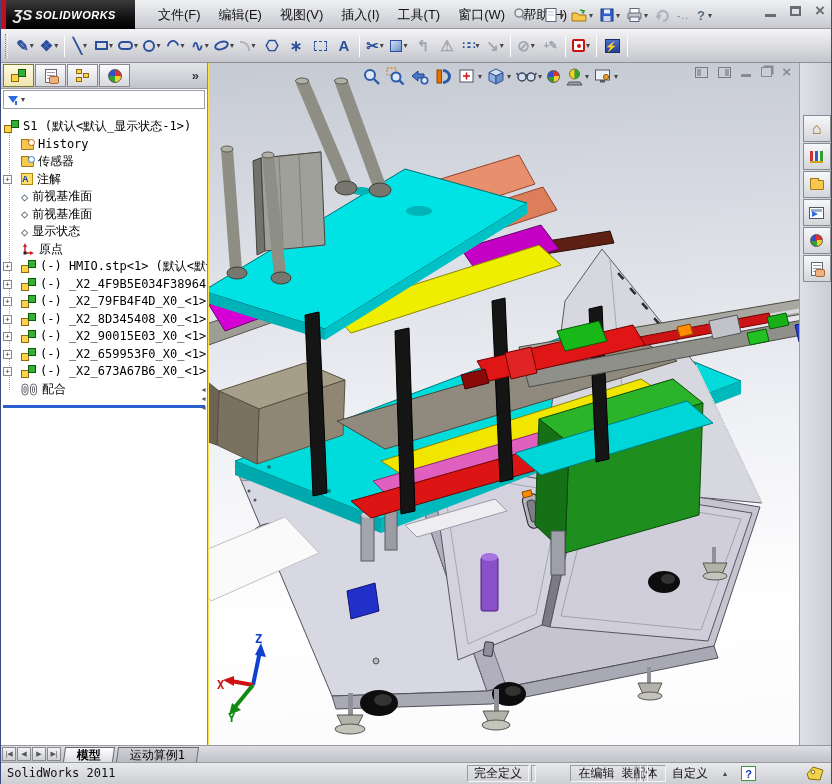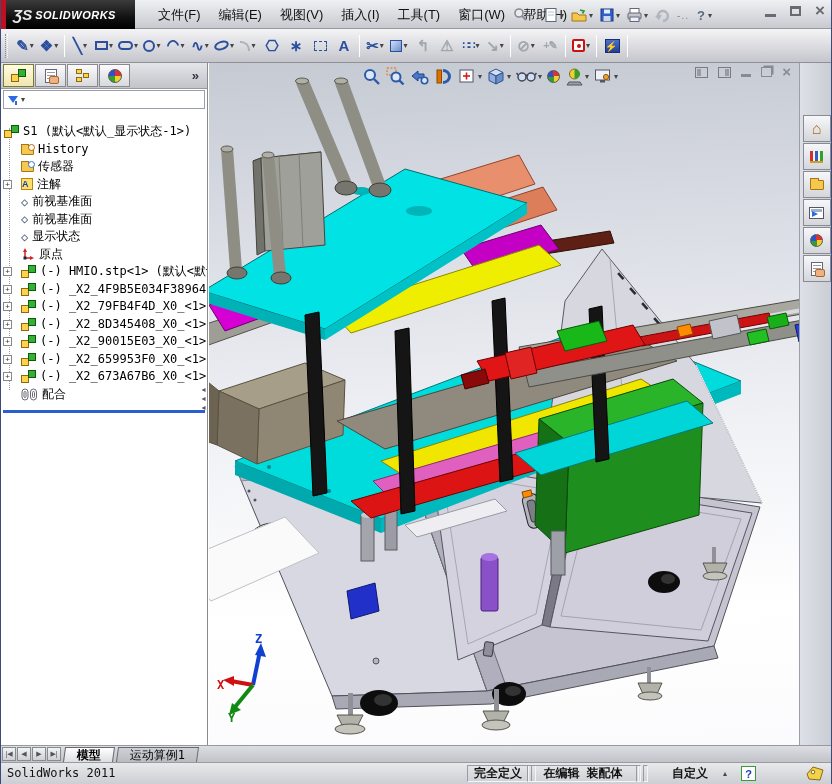--- a/index.html
+++ b/index.html
@@ -1,18 +1,18 @@
 <!DOCTYPE html>
 <html><head>
 <meta charset="utf-8">
 <style>
   * { margin:0; padding:0; box-sizing:border-box; }
   html,body { background:#222; }
   body { font-family:"Liberation Sans", sans-serif; }
-  #window { position:relative; width:832px; height:784px; background:#ffffff; overflow:hidden;
+  #window { position:relative; width:832px; height:784px; background:#fde047; overflow:hidden;
             border-left:1px solid #3a4a7a; border-right:1px solid #3a4a7a; }
 
   
   .titlebar { position:absolute; left:0; top:0; width:832px; height:29px;
               background:linear-gradient(#eef0f2,#c8cad0); border-bottom:1px solid #98989e; }
   .logo { position:absolute; left:0; top:0; width:134px; height:29px;
           background:linear-gradient(#3c3c3c,#111 60%,#000); display:flex; align-items:center; }
   .logo-red { position:absolute; left:0; top:0; width:5px; height:29px; background:#c00f1e; }
   .logo-mark { color:#e8e8e8; font-style:italic; font-weight:bold; font-size:15px; margin-left:12px; }
   .logo-text { color:#fff; font-style:italic; font-weight:bold; font-size:11px; letter-spacing:.5px; margin-left:3px; }
@@ -57,21 +57,21 @@
 
   
   .panel { position:absolute; left:0; top:0; width:207px; height:682px; background:#fff; border-right:1px solid #8a8a92; }
   .ptabs { height:26px; background:linear-gradient(#e4e5e9,#c3c4ca); border-bottom:1px solid #98989e; display:flex; align-items:center; padding-left:2px; }
   .ptab { width:31px; height:23px; border:1px solid #88888e; background:linear-gradient(#fbfbfd,#d8d9dd); margin-right:1px; display:flex; align-items:center; justify-content:center; }
   .ptab.active { background:linear-gradient(#fffbe2,#f0e6b0); border-color:#7a7a30; }
   .ptab-more { margin-left:auto; margin-right:8px; font-weight:bold; color:#334; font-size:13px; }
   .filter { height:19px; margin:1px 2px; border:1px solid #9aa0a8; background:#fff; display:flex; align-items:center; padding-left:4px; gap:3px; }
   .funnel-tri { width:0; height:0; border-left:5px solid transparent; border-right:5px solid transparent; border-top:7px solid #2e6be0; }
   .funnel-stem { width:2px; height:4px; background:#2e6be0; margin-left:-6px; margin-top:6px; }
-  .tree { position:relative; font-family:"DejaVu Sans Mono","Liberation Mono",monospace; font-size:12px; color:#000; padding-top:13px; }
+  .tree { position:relative; font-family:"DejaVu Sans Mono","Liberation Mono",monospace; font-size:12px; color:#000; padding-top:8px; }
   .guide { position:absolute; left:8px; top:18px; height:262px; border-left:1px dotted #9aa0a8; }
   .trow { position:relative; height:17.5px; display:flex; align-items:center; white-space:nowrap; overflow:hidden; padding-left:20px; }
   .trow.root { padding-left:3px; }
   .trow.haschild { padding-left:20px; }
   .expander { position:absolute; left:2px; top:4px; width:9px; height:9px; border:1px solid #888; background:#fff; font-size:8px; line-height:7px; text-align:center; color:#333; font-family:"Liberation Sans",sans-serif; }
   .tlabel { margin-left:4px; }
   .ticon { flex:0 0 auto; display:inline-flex; align-items:center; }
   .fold { width:13px; height:9px; background:#f6c94e; border:1px solid #a3761a; border-radius:1px; position:relative; margin-top:2px; }
   .fold::before { content:""; position:absolute; top:-3px; left:-1px; width:6px; height:2px; background:#f6c94e; border:1px solid #a3761a; border-bottom:none; }
   .ov { position:absolute; right:-2px; top:-3px; width:7px; height:7px; border-radius:50%; background:#fff; }
@@ -133,21 +133,21 @@
           transform:skewX(-8deg); }
   .btab > span { transform:skewX(8deg); font-family:"DejaVu Sans Mono",monospace; }
   .btab.active { background:linear-gradient(#ffffff,#dddee2); font-weight:bold; }
 
   
   .statusbar { position:absolute; left:0; top:762px; width:832px; height:22px;
                background:linear-gradient(#e8e9eb,#cdced3); border-top:1px solid #9a9aa2;
                font-size:12px; color:#111; }
   .sb-app { position:absolute; left:6px; top:3px; font-family:"DejaVu Sans Mono",monospace; }
   .sb-seg { position:absolute; top:2px; height:17px; border:1px solid; border-color:#9a9aa2 #f4f4f6 #f4f4f6 #9a9aa2;
-            display:flex; align-items:center; justify-content:center; font-family:"DejaVu Sans Mono",monospace;font-weight:bold; }
+            display:flex; align-items:center; justify-content:center; font-family:"DejaVu Sans Mono",monospace; }
   .sb-thin { position:absolute; top:2px; height:17px; width:5px; border:1px solid; border-color:#9a9aa2 #f4f4f6 #f4f4f6 #9a9aa2; }
   .sb-up { position:absolute; left:722px; top:6px; font-size:8px; color:#444; }
   .sb-help { position:absolute; left:740px; top:3px; width:15px; height:15px; background:#fff; border:1px solid #3a9a3a;
              color:#1a3ab8; font-weight:bold; font-size:11px; text-align:center; line-height:14px; }
   .sb-tag { position:absolute; right:8px; top:3px; }
 </style>
 </head>
 <body>
 
 <div id="window">
@@ -787,21 +787,21 @@
       </span>
     <span class="btab">
         <span>运动算例1</span>
       </span>
   </div>
 
   <div class="statusbar">
     <span class="sb-app">SolidWorks 2011</span>
     <span class="sb-seg" style="left:466px;width:62px">完全定义</span>
     <span class="sb-thin" style="left:530px"></span>
-    <span class="sb-seg" style="left:526px;width:112px">在编辑 装配体</span>
+    <span class="sb-seg" style="left:569px;width:96px">在编辑 装配体</span>
     <span class="sb-thin" style="left:635px"></span>
     <span class="sb-thin" style="left:642px"></span>
     <span class="sb-seg" style="left:660px;width:58px;border-color:transparent">自定义</span>
     <span class="sb-up">▴</span>
     <span class="sb-help">?</span>
     <span class="sb-tag">
       <svg width="19" height="15">
           <polygon points="1,8 7,1 17,4 14,14 3,13" fill="#f2d24a" stroke="#8a6a10"></polygon>
           <circle cx="7" cy="6" r="1.8" fill="#fff" stroke="#8a6a10"></circle>
         </svg>

